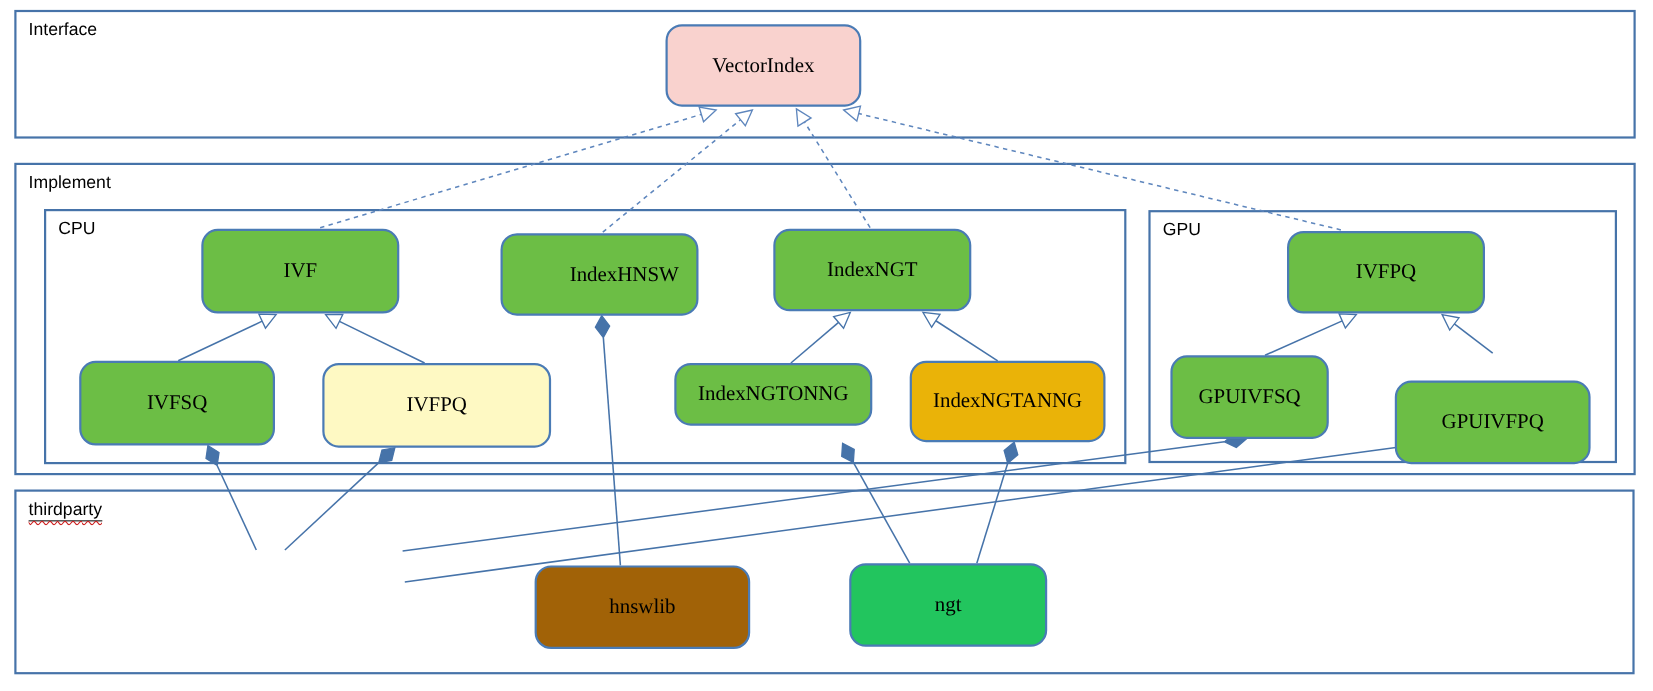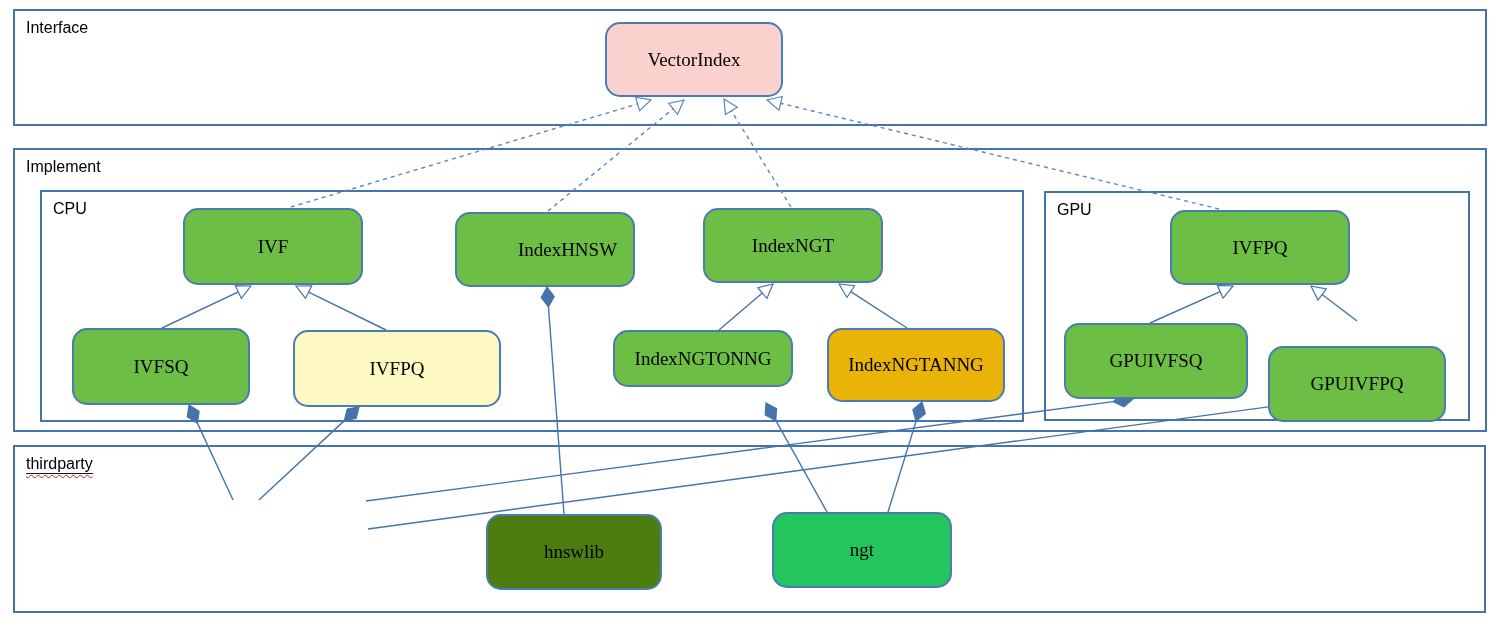--- a/index.html
+++ b/index.html
@@ -144,26 +144,26 @@
       </div>
       <div class="node" style="left: 293px; top: 330px; width: 208px; height: 77px; background: #fef9c3; border-color: rgb(74, 123, 181); font-family: Liberation Serif, serif;">
         <span>IVFPQ</span>
       </div>
       <div class="node" style="left: 613px; top: 330px; width: 180px; height: 57px; background: rgb(108, 190, 69); border-color: rgb(74, 123, 181);">
         <span>IndexNGTONNG</span>
       </div>
       <div class="node" style="left: 827px; top: 328px; width: 178px; height: 74px; background: #eab308; border-color: rgb(74, 123, 181);">
         <span>IndexNGTANNG</span>
       </div>
-      <div class="node" style="left: 1064px; top: 323px; width: 184px; height: 76px; background: rgb(108, 190, 69); border-color: rgb(74, 123, 181);">
+      <div class="node" style="left: 1064px; top: 323px; width: 144px; height: 76px; background: rgb(108, 190, 69); border-color: rgb(74, 123, 181);">
         <span>GPUIVFSQ</span>
       </div>
       <div class="node" style="left: 1268px; top: 321px; width: 178px; height: 76px; background: rgb(108, 190, 69); border-color: rgb(74, 123, 181); margin-top: 25px;">
         <span>GPUIVFPQ</span>
       </div>
-      <div class="node" style="left: 486px; top: 514px; width: 176px; height: 76px; background: #4d7c0f; border-color: rgb(74, 123, 181);">
+      <div class="node" style="left: 486px; top: 514px; width: 196px; height: 76px; background: #a16207; border-color: rgb(74, 123, 181);">
         <span>hnswlib</span>
       </div>
       <div class="node" style="left: 772px; top: 512px; width: 180px; height: 76px; background: #22c55e; border-color: rgb(74, 123, 181);">
         <span>ngt</span>
       </div>
     </div>
 </div>
 
 </body></html>

